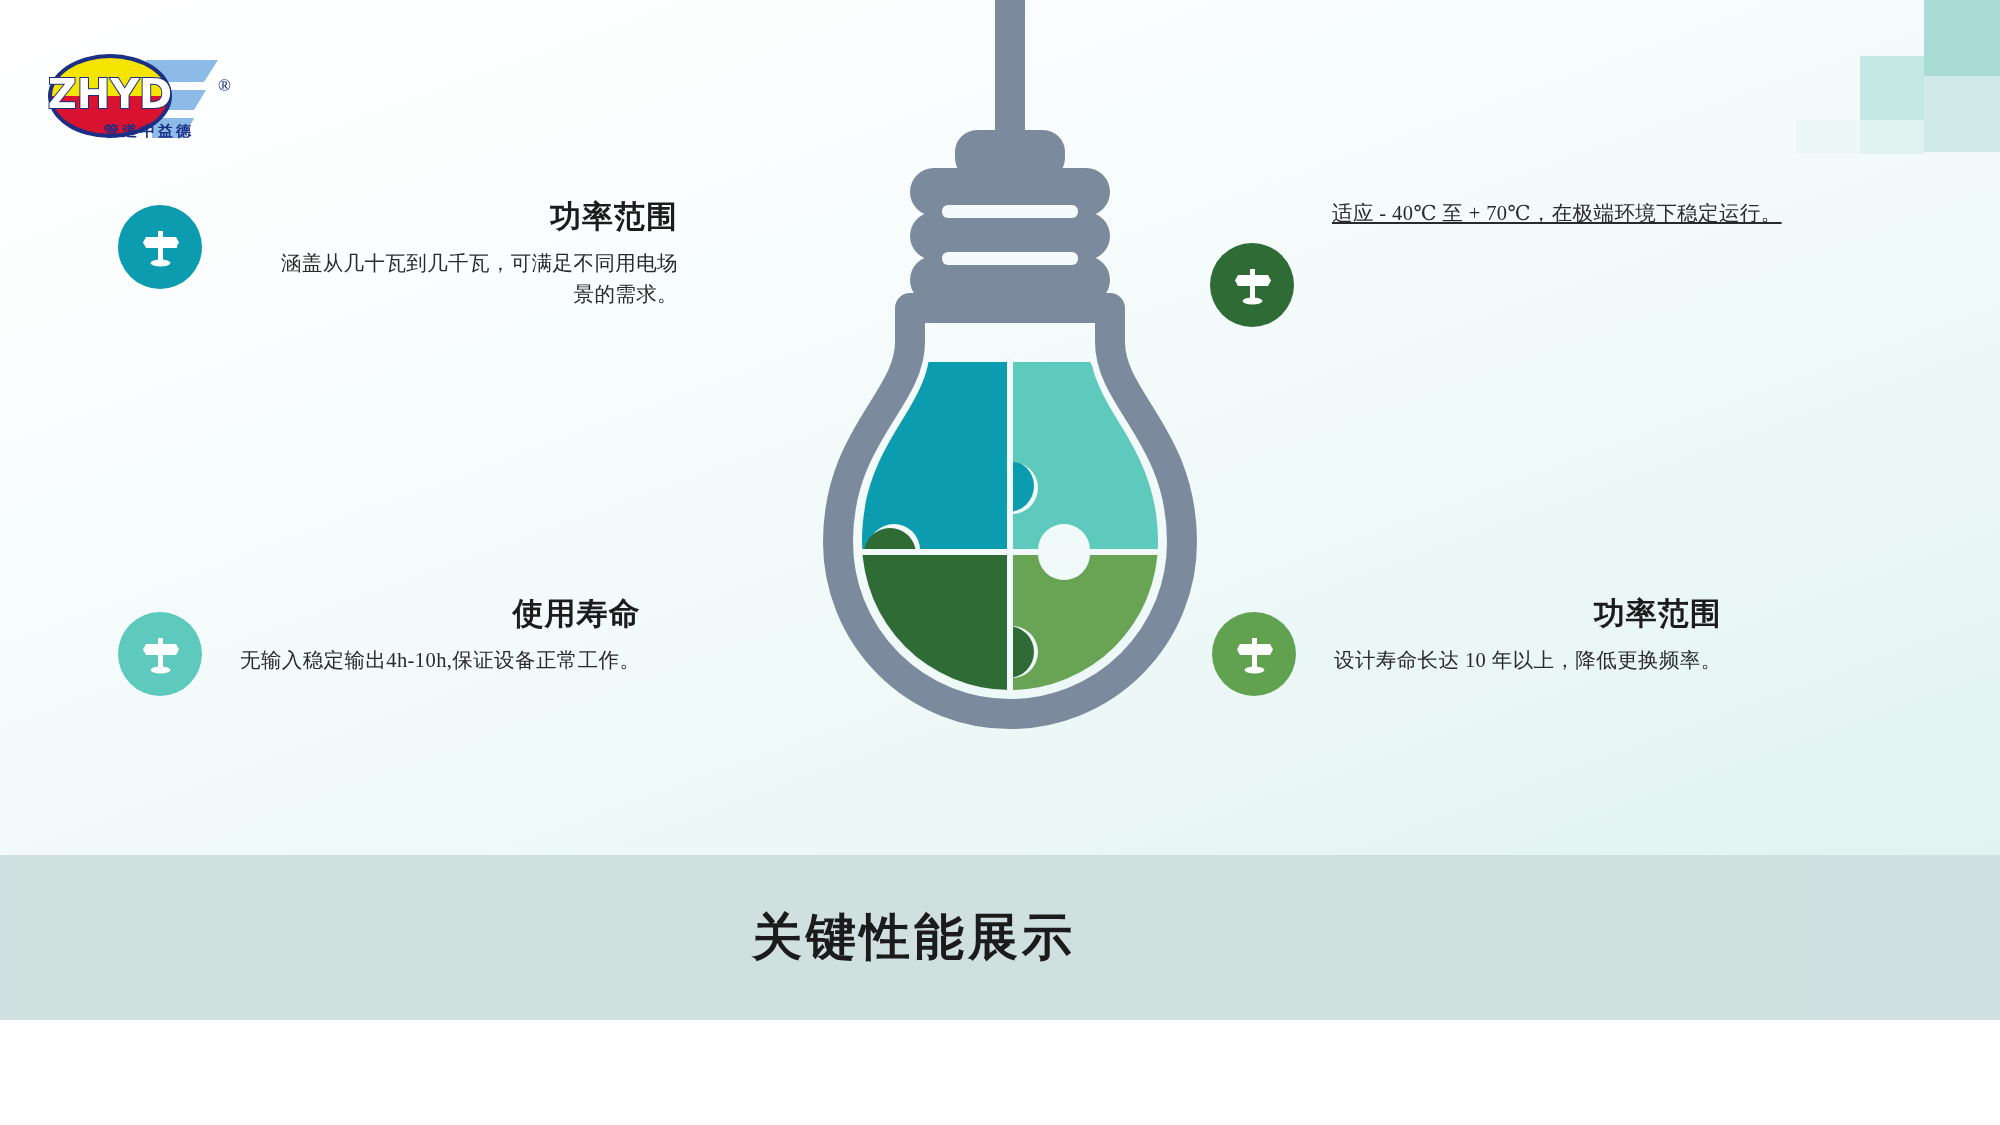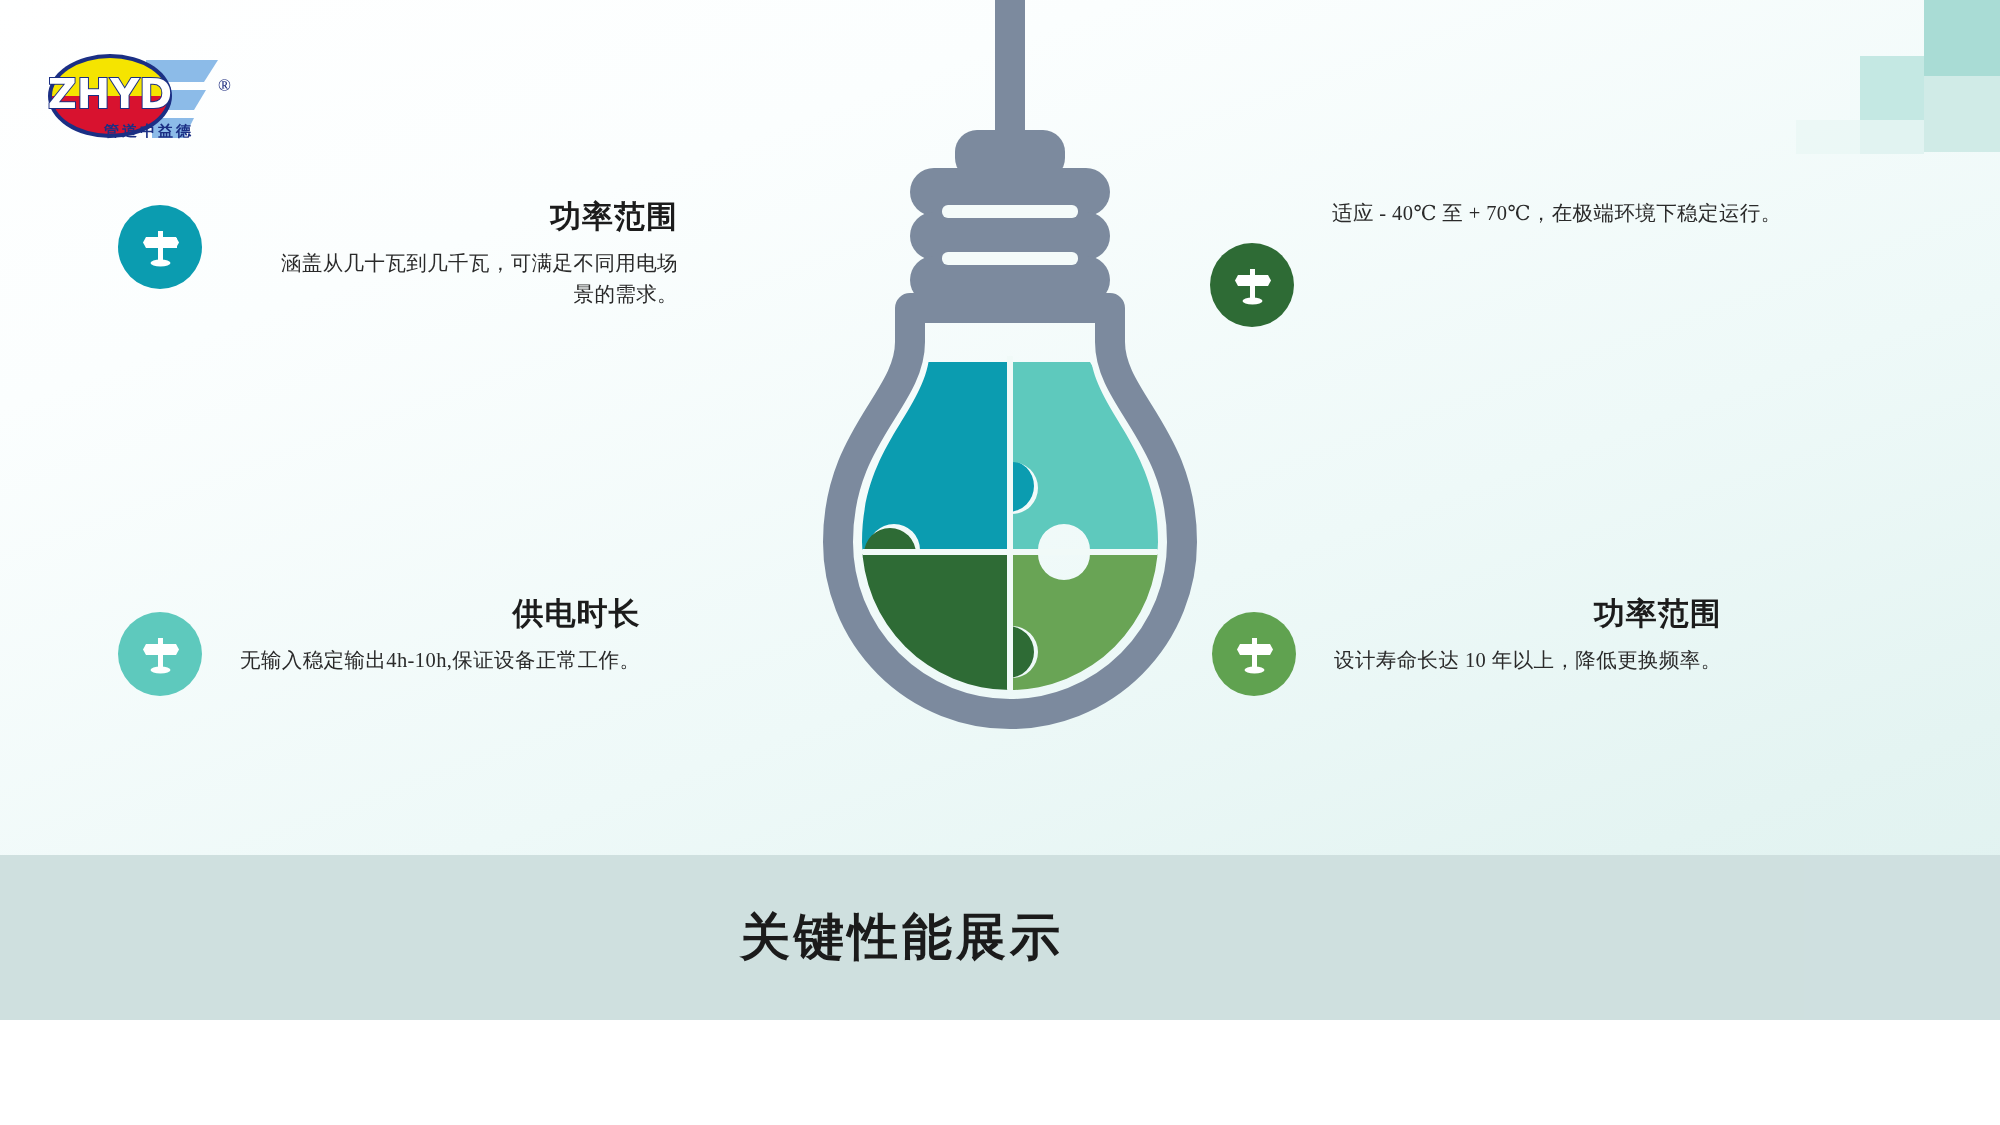--- a/index.html
+++ b/index.html
@@ -42,21 +42,21 @@
     margin-top:13px;
     font-family:"Liberation Serif","DejaVu Serif",serif;
     font-size:20.5px;color:#2a2a2a;line-height:1.55;letter-spacing:.4px;
   }
   
   #banner{
     position:absolute;left:0;bottom:0;width:2000px;height:270px;
     background:#cfe0e0;
   }
   #banner-inner{
-    position:absolute;left:0;top:0;width:1804px;height:165px;
+    position:absolute;left:12px;top:0;width:1804px;height:165px;
     background:#cfe0df;
     display:flex;align-items:center;justify-content:center;
   }
   #banner-title{
     font-family:"DejaVu Sans","Liberation Sans",sans-serif;
     font-size:50px;font-weight:bold;color:#1b1b1b;letter-spacing:4px;
   }
   #banner-bottom{
     position:absolute;left:0;top:165px;width:2000px;height:105px;
     background:#ffffff;
@@ -183,35 +183,35 @@
   <div class="feature" style="left:1210px;top:243px;width:700px;">
     <div class="f-icon" style="background:#2e6b35;">
       <svg width="44" height="44" viewBox="0 0 44 44">
         <rect x="20" y="6" width="5" height="33" fill="#ffffff"></rect>
         <path d="M23,12 L38,12 L41,17.5 L38,23 L23,23 Z" fill="#ffffff"></path>
         <path d="M21,12 L8,12 L5,17.5 L8,23 L21,23 Z" fill="#ffffff"></path>
         <ellipse cx="22.5" cy="38" rx="10" ry="3.5" fill="#ffffff"></ellipse>
       </svg>
     </div>
     <div class="f-body" style="top:-58px;">
-      <div class="f-desc" style="max-width:640px;white-space:nowrap;">适应 - 40℃ 至 + 70℃，在极端环境下稳定运行。</div>
+      <div class="f-desc" style="max-width:640px;white-space:nowrap;text-decoration:underline;">适应 - 40℃ 至 + 70℃，在极端环境下稳定运行。</div>
     </div>
   </div>
 
   <div class="feature" style="left:118px;top:612px;width:600px;">
     <div class="f-icon" style="background:#5ec9bd;">
       <svg width="44" height="44" viewBox="0 0 44 44">
         <rect x="20" y="6" width="5" height="33" fill="#ffffff"></rect>
         <path d="M23,12 L38,12 L41,17.5 L38,23 L23,23 Z" fill="#ffffff"></path>
         <path d="M21,12 L8,12 L5,17.5 L8,23 L21,23 Z" fill="#ffffff"></path>
         <ellipse cx="22.5" cy="38" rx="10" ry="3.5" fill="#ffffff"></ellipse>
       </svg>
     </div>
     <div class="f-body" style="top:-16px;">
-      <div class="f-title">供电时长</div>
+      <div class="f-title">使用寿命</div>
       <div class="f-desc" style="max-width:600px;white-space:nowrap;">无输入稳定输出4h-10h,保证设备正常工作。</div>
     </div>
   </div>
 
   <div class="feature" style="left:1212px;top:612px;width:700px;">
     <div class="f-icon" style="background:#60a250;">
       <svg width="44" height="44" viewBox="0 0 44 44">
         <rect x="20" y="6" width="5" height="33" fill="#ffffff"></rect>
         <path d="M23,12 L38,12 L41,17.5 L38,23 L23,23 Z" fill="#ffffff"></path>
         <path d="M21,12 L8,12 L5,17.5 L8,23 L21,23 Z" fill="#ffffff"></path>

